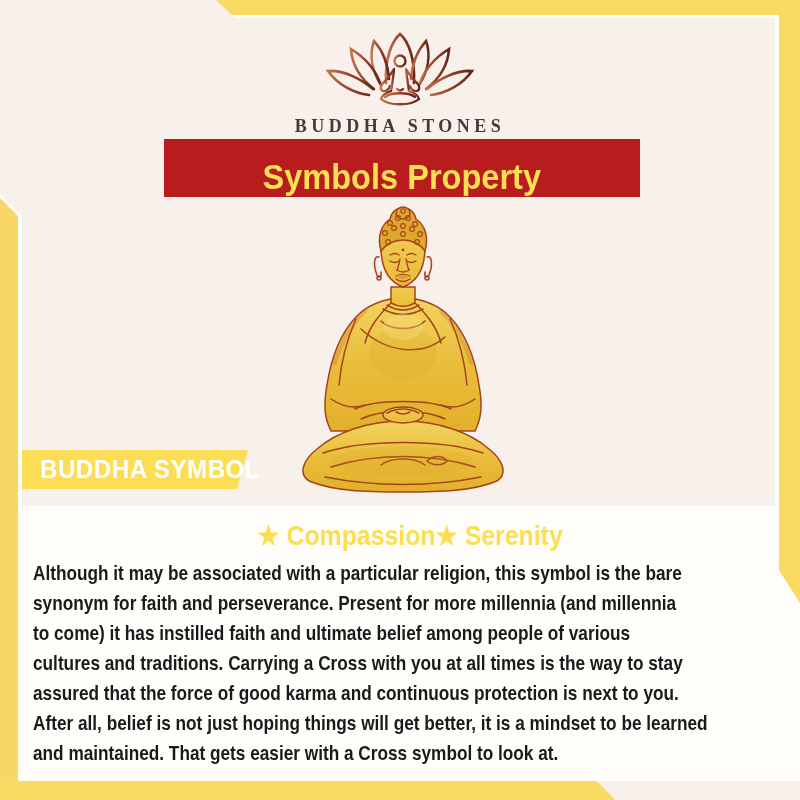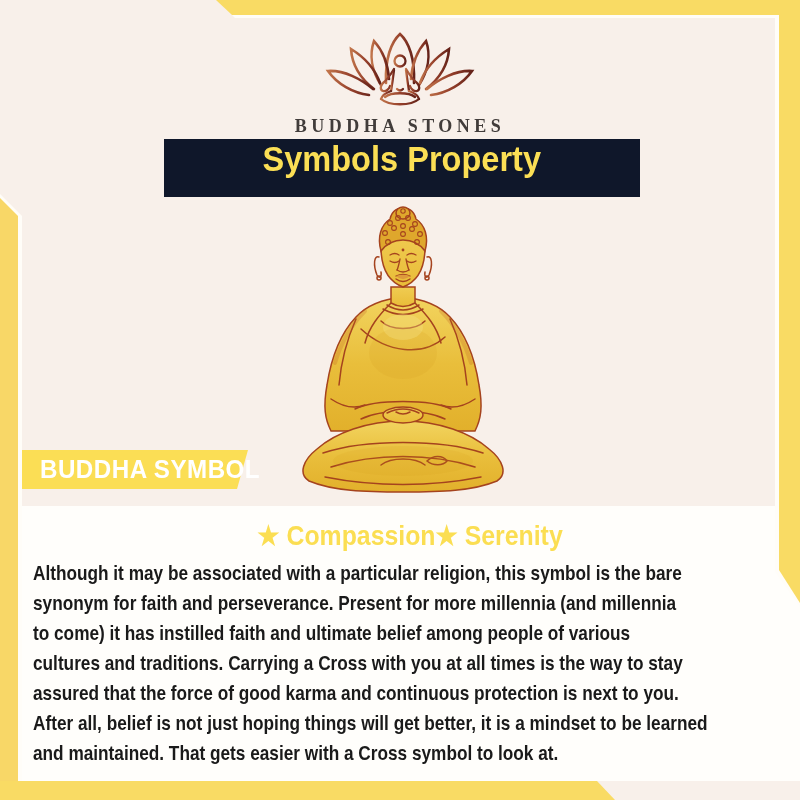--- a/index.html
+++ b/index.html
@@ -17,22 +17,22 @@
   .left-strip{background:#F8D767;clip-path:polygon(0 198px,18px 216px,18px 800px,0 800px);}
   .bottom-band{background:#F9DB64;clip-path:polygon(0 781px,597px 781px,615px 800px,0 800px);}
 
   
   .panel{left:22px;top:506px;width:778px;height:275px;background:#FFFEFB;}
 
   
   .brand-name{left:0;top:116px;width:800px;text-align:center;
     font-family:"Liberation Serif", serif;font-size:18px;font-weight:700;
     letter-spacing:4.5px;color:#413C3A;}
-  .title-band{left:164px;top:139px;width:476px;height:58px;background:#0f172a;
-    display:flex;align-items:flex-start;justify-content:center;}
+  .title-band{left:164px;top:139px;width:476px;height:58px;background:#b91c1c;
+    display:flex;align-items:flex-end;justify-content:center;}
   .title-text{font-size:35px;font-weight:700;color:#FBDF55;transform:scale(.93,1);white-space:nowrap;}
 
   
   .ribbon{background:#FBDE55;clip-path:polygon(22px 450px,248px 450px,237px 489px,22px 489px);}
   .ribbon-text{left:40px;top:450px;height:39px;line-height:39px;
     font-size:26px;font-weight:700;color:#FFFFFF;letter-spacing:.5px;
     transform:scale(.93,1);transform-origin:left center;white-space:nowrap;}
 
   
   .heading{left:20px;top:520px;width:780px;text-align:center;

